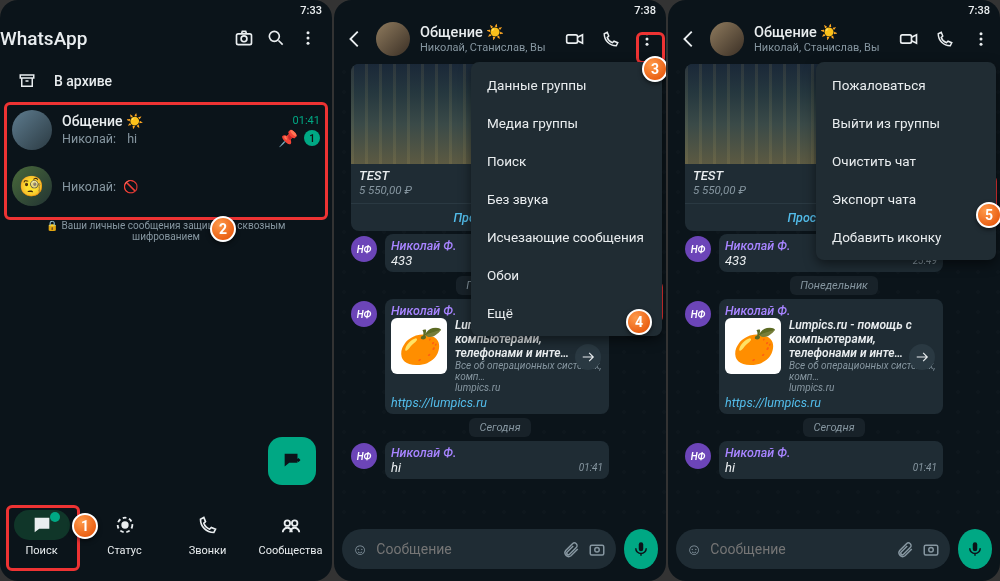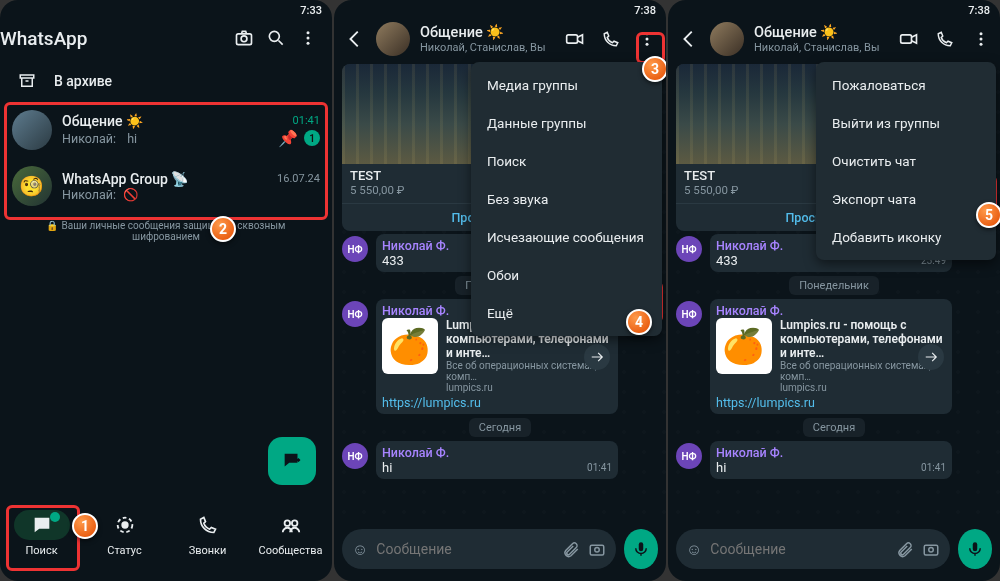--- a/index.html
+++ b/index.html
@@ -34,21 +34,21 @@
   .nav-item.active .blob { background:#103629; }
   .nav-dot { position:absolute; top:2px; right:10px; width:10px; height:10px; border-radius:50%; background:#00a884;}
   
   .top2 { display:flex; align-items:center; padding: 6px 4px 6px 6px; gap:6px; }
   .back { width:30px; display:flex; align-items:center;justify-content:center;}
   .hdr-avatar { width:34px;height:34px;border-radius:50%; background: linear-gradient(135deg,#8f7b5e,#3a2f25);}
   .hdr-txt { flex:1; min-width:0; padding-left:4px;}
   .hdr-name { font-size:14.5px; font-weight:500; }
   .hdr-sub { font-size:11px; color:#8696a0; }
   .top-ico { width:30px; height:30px; display:flex;align-items:center;justify-content:center;}
-  .chat-body { flex:1; background:#0b141a; background-image: radial-gradient(circle, rgba(255,255,255,0.012) 2px, transparent 2px); background-size: 20px 20px; padding: 0 8px; overflow:hidden; position:relative;}
+  .chat-body { flex:1; background:#0b141a; background-image: radial-gradient(circle, rgba(255,255,255,0.012) 2px, transparent 2px); background-size: 20px 20px; padding: 0 17px; overflow:hidden; position:relative;font-style:italic;}
   .bubble-in { background:#1f2c34; border-radius:8px; padding:4px 6px 4px 6px; margin:3px 40px 3px 34px; position:relative; font-size:13px; }
   .bubble-in .btime { font-size:10px; color:#8696a0; text-align:right; }
   .sender { color:#a784ff; font-weight:500; font-size:12.5px;}
   .msg-av { position:absolute; left:-34px; top:2px; width:26px;height:26px;border-radius:50%; background:#6c45b8; color:#fff; font-size:10px; display:flex;align-items:center;justify-content:center; font-weight:600;}
   .day-chip { background:#182229; color:#8696a0; font-size:11px; padding:3px 10px; border-radius:6px; width:fit-content; margin: 4px auto;}
   .media-card { background:#1f2c34; border-radius:8px; margin: 2px 40px 2px 0px; overflow:hidden; width: 88%;}
   .media-img { height:100px; background: linear-gradient(#1a2838 0%, #26383f 30%, #3a4a48 60%, #5c5a42 100%); position:relative;}
   .media-img::after{content:""; position:absolute; inset:0; background: repeating-linear-gradient(90deg, rgba(255,220,120,.08) 0 3px, transparent 3px 14px);}
   .media-body { padding:4px 8px 6px 8px; }
   .media-title { font-size:13px; font-weight:500;}
@@ -130,24 +130,20 @@
           <span class="pin">📌</span>
           <span class="count">1</span>
         </span>
       </div>
     </div>
   </div>
   <div class="chat-item">
     <div class="avatar" style="background:linear-gradient(135deg,#4a6a3a,#233);">🧐</div>
     <div class="chat-col">
       <div class="chat-row">
-        <span class="cname">WhatsApp Group 📡</span>
-        <span class="ctime gray">16.07.24</span>
-      </div>
-      <div class="chat-row">
         <span class="cmsg"><span>Николай:</span>&nbsp;🚫&nbsp;</span>
       </div>
     </div>
   </div>
   <div class="encnote">🔒 Ваши личные сообщения защищены сквозным шифрованием</div>
 
   <div class="fab">
       <svg width="22" height="22" viewBox="0 0 24 24" fill="#0b141a">
         <path d="M4 4h14v10H9l-5 4V4z"></path>
         <path d="M18 10h2v2h-2z M19 9v4 M17 11h4" stroke="#0b141a"></path>
@@ -310,22 +306,22 @@
     </div>
     <div class="mic">
         <svg width="18" height="18" viewBox="0 0 24 24" fill="#0b141a">
           <rect x="9" y="3" width="6" height="12" rx="3"></rect>
           <path d="M5 11a7 7 0 0014 0M12 18v3" stroke="#0b141a" stroke-width="2" fill="none"></path>
         </svg>
       </div>
   </div>
 
   <div class="menu" style="top:62px;">
+    <div class="menu-item">Данные группы</div>
     <div class="menu-item">Медиа группы</div>
-    <div class="menu-item">Данные группы</div>
     <div class="menu-item">Поиск</div>
     <div class="menu-item">Без звука</div>
     <div class="menu-item">Исчезающие сообщения</div>
     <div class="menu-item">Обои</div>
     <div class="menu-item">
         <span>Ещё</span>
         <span>▸</span>
       </div>
   </div>
   <div class="highlight-box" style="right:3px; top:281px; width:184px; height:42px;"></div>

